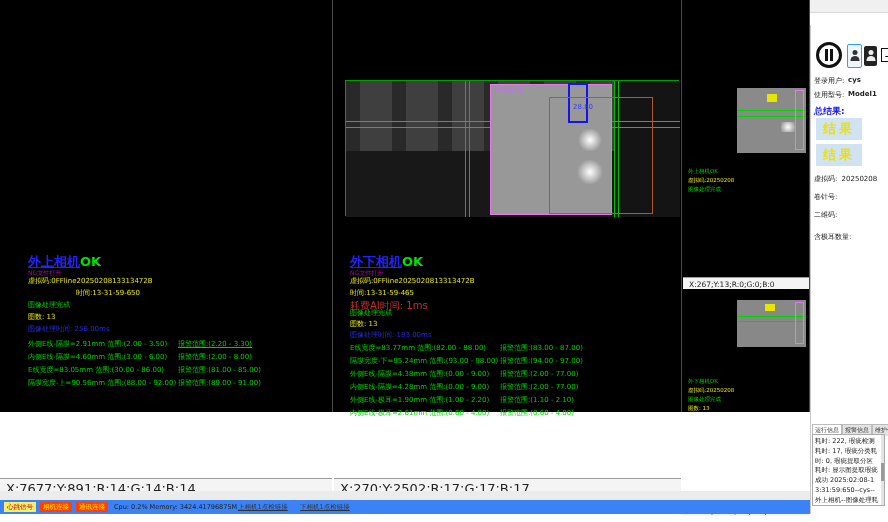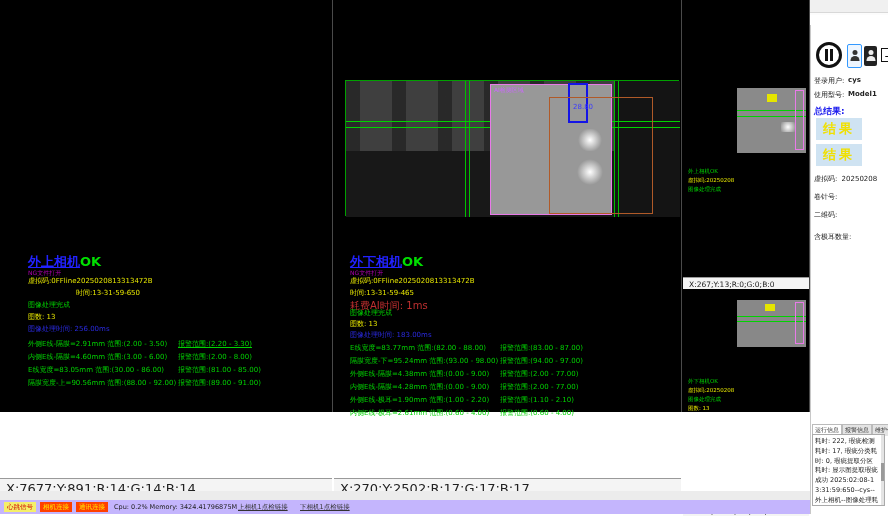--- a/index.html
+++ b/index.html
@@ -59,21 +59,21 @@
   .resultbox span { font-size:13px; font-weight:bold; color:#f0e000; letter-spacing:3px; line-height:22px; }
   .infotabs { position:absolute; left:812px; top:424px; display:flex; }
   .infotabs span { font-size:6px; color:#333; padding:1px 2px; border:1px solid #bbb; border-bottom:none; background:#e4e4e4; white-space:nowrap; }
   .infotabs span.active { background:#fff; }
   .logbox { position:absolute; left:812px; top:434px; width:73px; height:72px; border:1px solid #aaa; background:#fff; overflow:hidden; }
   .logbox p { font-size:6.5px; color:#222; line-height:1.5; padding:2px 5px 2px 2px; word-break:break-all; white-space:normal; }
   .logscroll { position:absolute; right:0; top:0; width:3px; height:72px; background:#e4e4e4; }
   .logscroll i { position:absolute; left:0; top:28px; width:3px; height:18px; background:#9a9a9a; }
 
   
-  .statusbar { left:0; top:500px; width:810px; height:14px; background:#c4b5fd; }
+  .statusbar { left:0; top:500px; width:810px; height:14px; background:#3b82f6; }
   .badge { position:absolute; top:2px; height:10px; font-size:6.5px; line-height:10px; padding:0 3px; }
   .stattext { position:absolute; top:3px; font-size:6.5px; color:#222; white-space:nowrap;text-align:center; }
   .statlink { text-decoration:underline; color:#333; }
 
   .exitdoor { position:absolute; left:2px; top:3px; width:9px; height:14px; border:1.5px solid #111; }
   .exitarrow { position:absolute; left:6px; top:7px; font-size:8px; color:#111; font-weight:bold; }
 </style>
 </head>
 <body>
 

